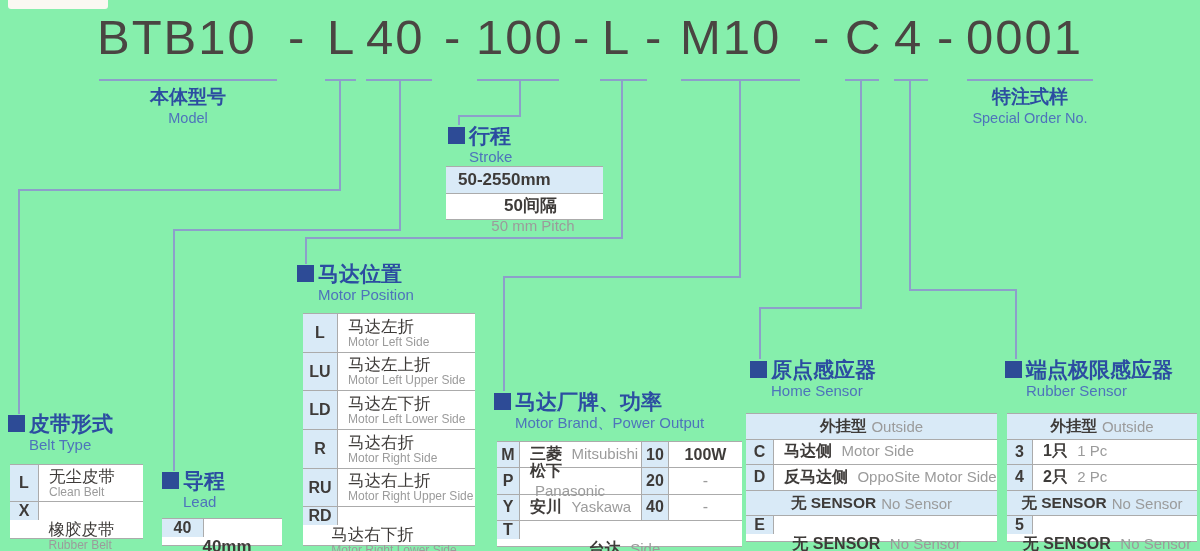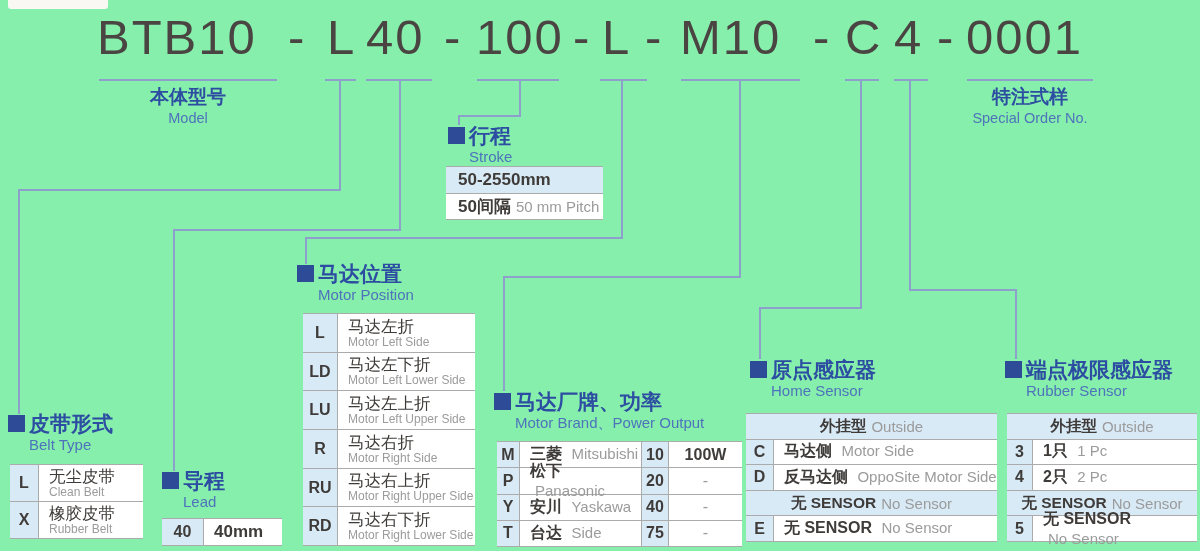--- a/index.html
+++ b/index.html
@@ -19,21 +19,21 @@
   .u-label .en{font-size:14.5px;color:#4e73bb;line-height:1.25;}
   
   .sec{position:absolute;white-space:nowrap;}
   .sec .line1{display:flex;align-items:center;}
   .sq{display:inline-block;width:17px;height:17px;background:#2d4b96;margin-right:4px;flex:0 0 auto;}
   .sec .zh{font-size:21px;font-weight:700;color:#2c4da1;line-height:1.1;}
   .sec .en{font-size:15px;color:#4e73bb;line-height:1.2;margin-left:21px;margin-top:1px;}
   
   .tbl{position:absolute;border-top:1px solid #ababab;border-bottom:1px solid #ababab;display:flex;flex-direction:column;background:#fff;}
   .trow{display:flex;align-items:center;border-bottom:1px solid #ababab;flex:1 1 0;min-height:0;}
-  .trow:last-child{border-bottom:none;}
+  .trow:last-child{border-bottom:none;flex-direction:column;}
   .code-cell{
     background:#d9eaf7;border-right:1px solid #ababab;align-self:stretch;
     display:flex;align-items:center;justify-content:center;
     font-size:16px;font-weight:600;color:#3e3b39;flex:0 0 auto;
   }
   .desc{padding-left:10px;min-width:0;}
   .zh-main{font-size:16.5px;font-weight:400;color:#3e3b39;line-height:1.15;white-space:nowrap;}
   .en-sub{font-size:12px;color:#9b9b9b;line-height:1.1;white-space:nowrap;}
   .zh-inline{font-size:16px;font-weight:700;color:#3e3b39;white-space:nowrap;}
   .en-inline{font-size:15px;color:#9b9b9b;margin-left:5px;white-space:nowrap;}
@@ -131,31 +131,31 @@
   </div>
   <div class="tbl" style="left:303px;top:313px;width:172px;height:231px">
     <div class="trow">
       <div class="code-cell" style="width:34px">L</div>
       <div class="desc">
         <div class="zh-main">马达左折</div>
         <div class="en-sub">Motor Left Side</div>
       </div>
     </div>
     <div class="trow">
+      <div class="code-cell" style="width:34px">LU</div>
+      <div class="desc">
+        <div class="zh-main">马达左上折</div>
+        <div class="en-sub">Motor Left Upper Side</div>
+      </div>
+    </div>
+    <div class="trow">
       <div class="code-cell" style="width:34px">LD</div>
       <div class="desc">
         <div class="zh-main">马达左下折</div>
         <div class="en-sub">Motor Left Lower Side</div>
-      </div>
-    </div>
-    <div class="trow">
-      <div class="code-cell" style="width:34px">LU</div>
-      <div class="desc">
-        <div class="zh-main">马达左上折</div>
-        <div class="en-sub">Motor Left Upper Side</div>
       </div>
     </div>
     <div class="trow">
       <div class="code-cell" style="width:34px">R</div>
       <div class="desc">
         <div class="zh-main">马达右折</div>
         <div class="en-sub">Motor Right Side</div>
       </div>
     </div>
     <div class="trow">

